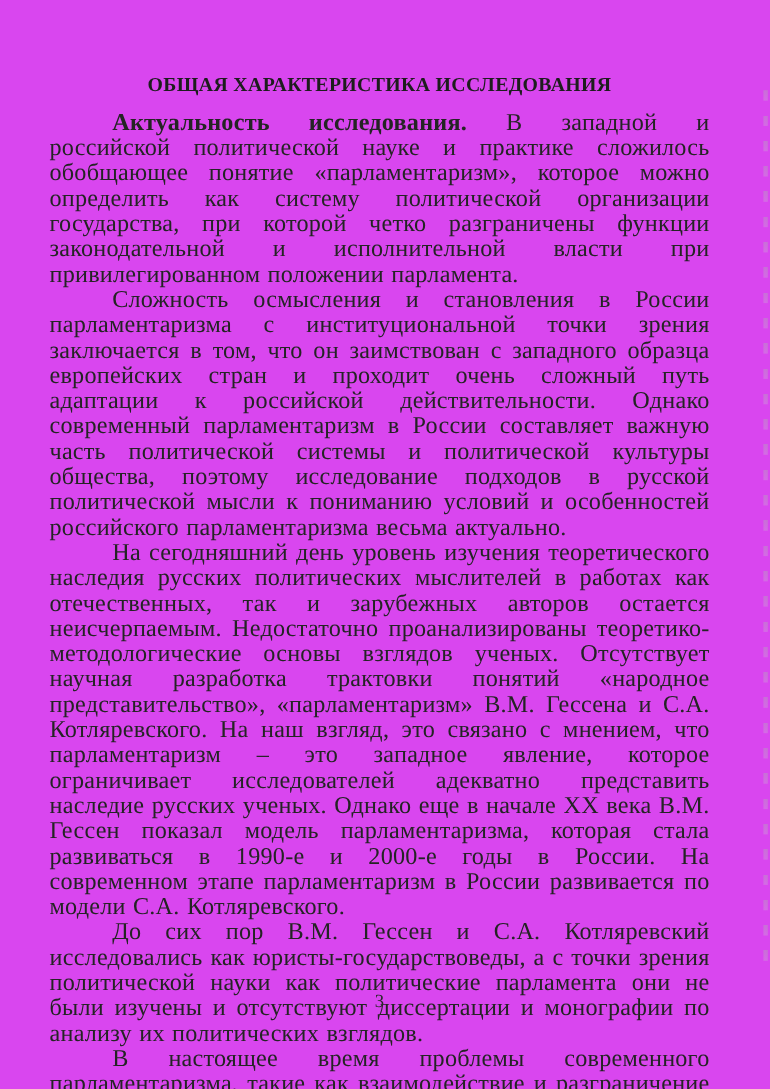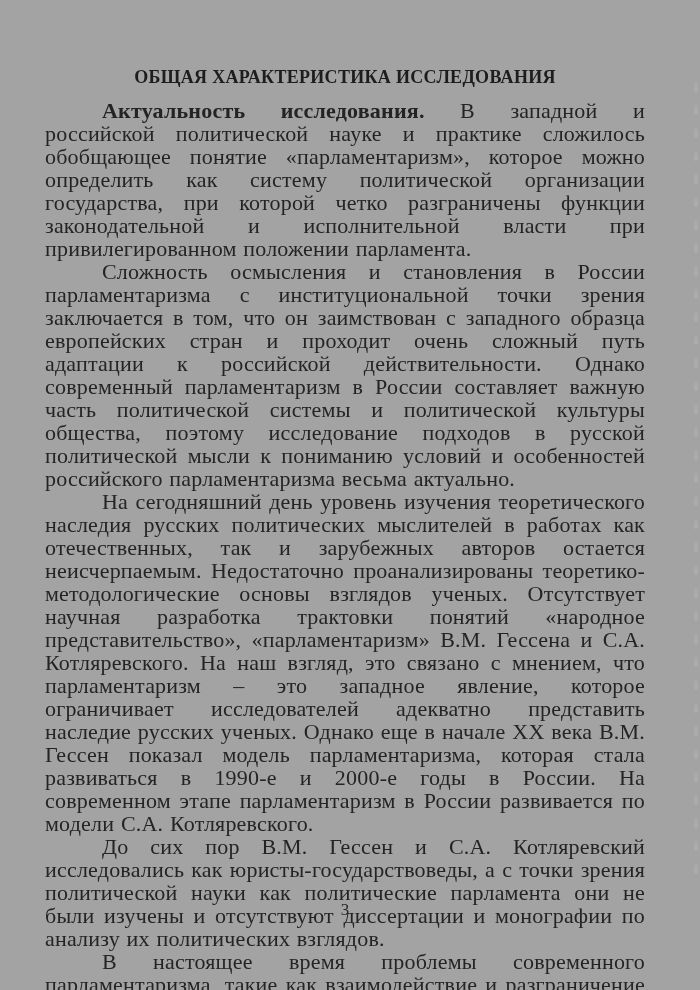--- a/index.html
+++ b/index.html
@@ -11,21 +11,21 @@
   }
   body {
     background: #ffffff;
     font-family: "Liberation Serif", "DejaVu Serif", serif;
     color: #222222;
     position: relative;
   }
   .scan-page {
     position: absolute;
     inset: 0;
-    background: #a3a3a3;
+    background: #d946ef;
   }
   .content {
     position: absolute;
     top: 64px;
     left: 45px;
     width: 600px;
   }
   .doc-title {
     margin: 0 0 9px 0;
     font-size: 18px;

